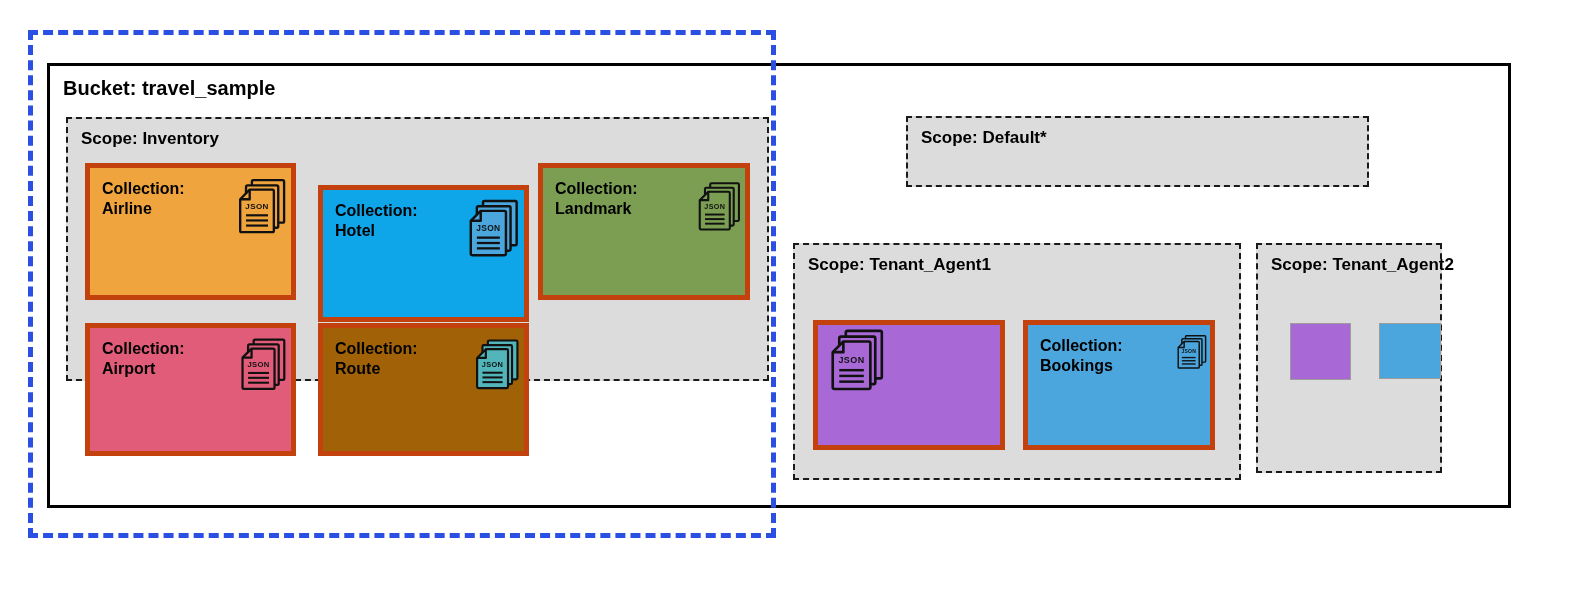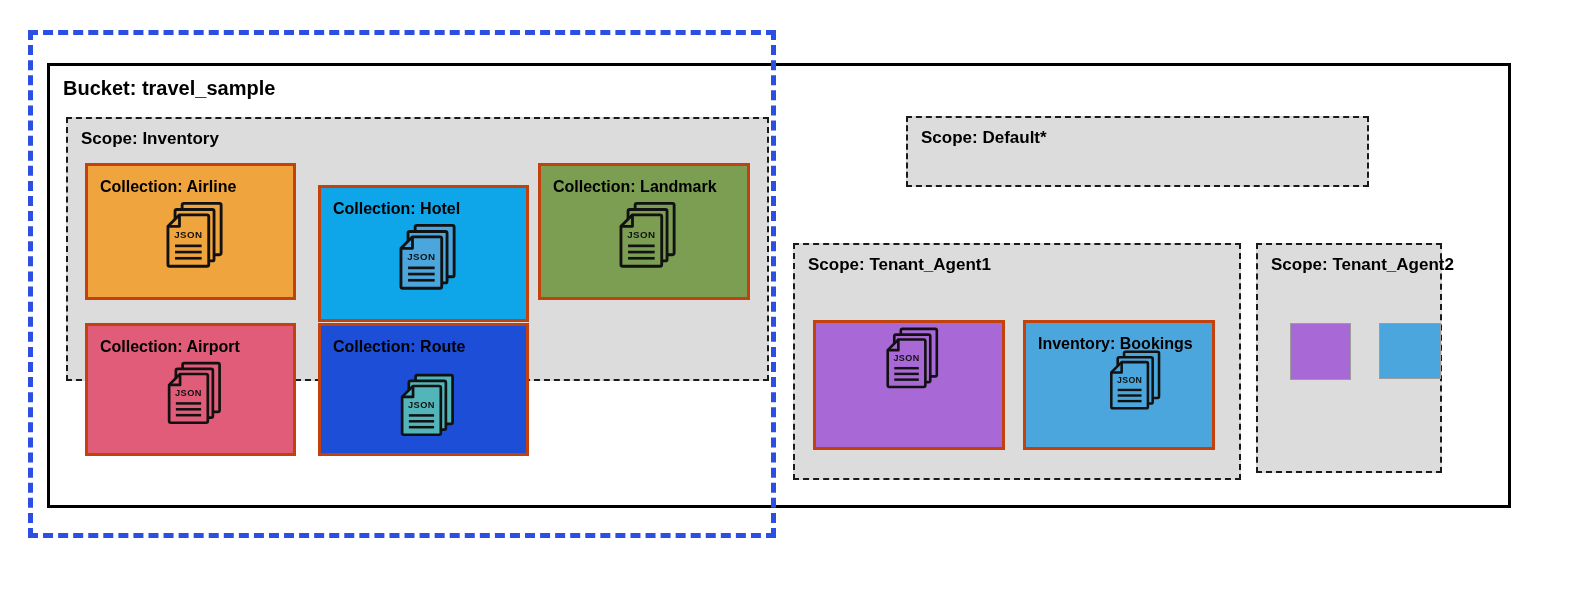--- a/index.html
+++ b/index.html
@@ -23,22 +23,22 @@
   .scope-title{
     position:absolute;left:13px;top:10px;
     font-size:17px;font-weight:bold;white-space:nowrap;
   }
   .scope-inventory{left:16px;top:51px;width:703px;height:264px;}
   .scope-default{left:856px;top:50px;width:463px;height:71px;}
   .scope-tenant1{left:743px;top:177px;width:448px;height:237px;}
   .scope-tenant2{left:1206px;top:177px;width:186px;height:230px;}
   
   .card{
-    position:absolute;border:3px solid #c2410c;box-sizing:border-box;
-    display:flex;flex-direction:column;align-items:center;
+    position:absolute;border:5px solid #c2410c;box-sizing:border-box;
+    display:flex;flex-direction:row;
   }
   .card-title{
     align-self:stretch;padding:11px 12px 0 12px;
     font-size:16px;font-weight:bold;line-height:1.25;
   }
   .card-airline{left:17px;top:44px;width:211px;height:137px;}
   .card-hotel{left:250px;top:44px;width:211px;height:137px;}
   .card-landmark{left:470px;top:44px;width:212px;height:137px;}
   .card-airport{left:17px;top:204px;width:211px;height:133px;}
   .card-route{left:250px;top:204px;width:211px;height:133px;}
@@ -121,21 +121,21 @@
           <rect class="pg" x="26" y="10" width="44" height="58" rx="2"></rect>
           <path class="pg" d="M18,29 L31,16 H62 Q64,16 64,18 V72 Q64,74 62,74 H20 Q18,74 18,72 Z"></path>
           <path class="fold" d="M31,16 V29 H18"></path>
           <text x="41" y="42" text-anchor="middle">JSON</text>
           <line class="ln" x1="26" y1="51" x2="56" y2="51"></line>
           <line class="ln" x1="26" y1="58" x2="56" y2="58"></line>
           <line class="ln" x1="26" y1="65" x2="56" y2="65"></line>
         </svg>
       </div>
 
-      <div class="card card-route" style="background: #1d4ed8; gap: 12px; --card-bg: #52B5BA;">
+      <div class="card card-route" style="background: #a16207; gap: 12px; --card-bg: #52B5BA;">
         <div class="card-title">Collection: Route</div>
         <svg class="json-icon" width="74" height="72" viewBox="0 0 88 82">
           <rect class="pg" x="34" y="3" width="44" height="58" rx="2"></rect>
           <rect class="pg" x="26" y="10" width="44" height="58" rx="2"></rect>
           <path class="pg" d="M18,29 L31,16 H62 Q64,16 64,18 V72 Q64,74 62,74 H20 Q18,74 18,72 Z"></path>
           <path class="fold" d="M31,16 V29 H18"></path>
           <text x="41" y="42" text-anchor="middle">JSON</text>
           <line class="ln" x1="26" y1="51" x2="56" y2="51"></line>
           <line class="ln" x1="26" y1="58" x2="56" y2="58"></line>
           <line class="ln" x1="26" y1="65" x2="56" y2="65"></line>
@@ -157,21 +157,21 @@
           <path class="pg" d="M18,29 L31,16 H62 Q64,16 64,18 V72 Q64,74 62,74 H20 Q18,74 18,72 Z"></path>
           <path class="fold" d="M31,16 V29 H18"></path>
           <text x="41" y="42" text-anchor="middle">JSON</text>
           <line class="ln" x1="26" y1="51" x2="56" y2="51"></line>
           <line class="ln" x1="26" y1="58" x2="56" y2="58"></line>
           <line class="ln" x1="26" y1="65" x2="56" y2="65"></line>
         </svg>
       </div>
 
       <div class="card card-bookings" style="background: rgb(74, 166, 220); --card-bg: #4AA6DC;">
-        <div class="card-title">Inventory: Bookings</div>
+        <div class="card-title">Collection: Bookings</div>
         <svg class="json-icon" width="70" height="68" viewBox="0 0 88 82">
           <rect class="pg" x="34" y="3" width="44" height="58" rx="2"></rect>
           <rect class="pg" x="26" y="10" width="44" height="58" rx="2"></rect>
           <path class="pg" d="M18,29 L31,16 H62 Q64,16 64,18 V72 Q64,74 62,74 H20 Q18,74 18,72 Z"></path>
           <path class="fold" d="M31,16 V29 H18"></path>
           <text x="41" y="42" text-anchor="middle">JSON</text>
           <line class="ln" x1="26" y1="51" x2="56" y2="51"></line>
           <line class="ln" x1="26" y1="58" x2="56" y2="58"></line>
           <line class="ln" x1="26" y1="65" x2="56" y2="65"></line>
         </svg>

